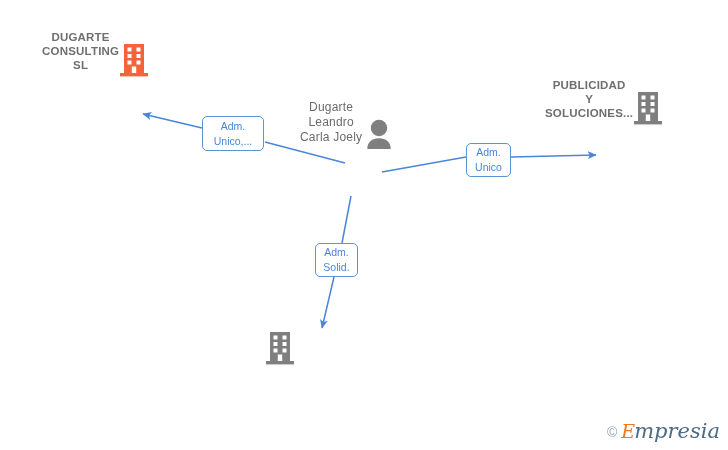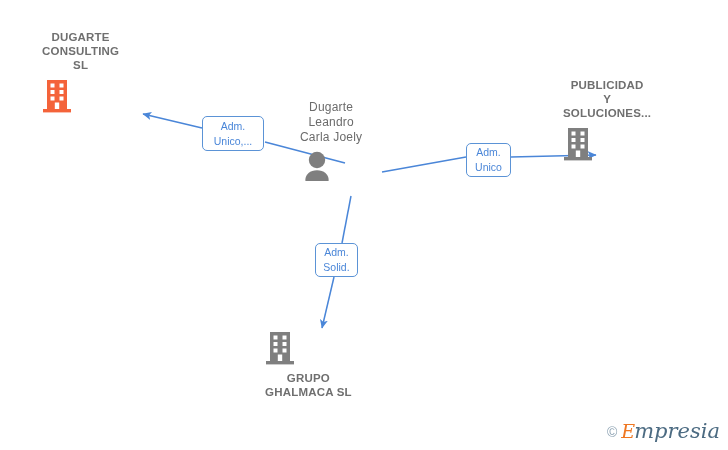--- a/index.html
+++ b/index.html
@@ -23,22 +23,22 @@
     top: 0;
     width: 728px;
     height: 450px;
     pointer-events: none;
   }
 
   
   .node {
     position: absolute;
     display: flex;
-    flex-direction: column;
-    align-items: flex-start;
+    flex-direction: row;
+    align-items: flex-end;
     text-align: center;
   }
   .node-label {
     font-size: 11.5px;
     line-height: 14px;
     letter-spacing: 0.2px;
     color: #7b7b7b;
     white-space: pre-line;
   }
   .node-label.company {
@@ -53,21 +53,21 @@
   }
   .icon-wrap {
     display: block;
     line-height: 0;
   }
 
   
   #node-dugarte-consulting { left: 42px;  top: 30px;  width: 120px; }
   #node-dugarte-consulting .node-label { margin-bottom: 6px; }
 
-  #node-publicidad { left: 563px; top: 78px;  width: 130px; }
+  #node-publicidad { left: 545px; top: 78px;  width: 130px; }
   #node-publicidad .node-label { margin-bottom: 6px; }
 
   #node-person { left: 300px; top: 100px; width: 116px; }
   #node-person .node-label { margin-bottom: 5px; }
 
   #node-grupo-ghalmaca { left: 265px; top: 330px; width: 130px; }
   #node-grupo-ghalmaca .node-label { margin-top: 5px; }
 
   
   .rel-box {
@@ -206,22 +206,20 @@
         <rect x="1" y="31" width="28" height="3.4" fill="#7f7f7f"></rect>
         <rect x="8.5" y="5.5" width="4" height="4" fill="#ffffff"></rect>
         <rect x="17.5" y="5.5" width="4" height="4" fill="#ffffff"></rect>
         <rect x="8.5" y="12" width="4" height="4" fill="#ffffff"></rect>
         <rect x="17.5" y="12" width="4" height="4" fill="#ffffff"></rect>
         <rect x="8.5" y="18.5" width="4" height="4" fill="#ffffff"></rect>
         <rect x="17.5" y="18.5" width="4" height="4" fill="#ffffff"></rect>
         <rect x="12.8" y="24.5" width="4.4" height="6.5" fill="#ffffff"></rect>
       </svg>
     </span>
-    <div class="node-label company">GRUPO
-GHALMACA  SL</div>
   </div>
 
   <div class="rel-box" id="rel-adm-unico-consulting">Adm.
 Unico,...</div>
 
   <div class="rel-box" id="rel-adm-unico-publicidad">Adm.
 Unico</div>
 
   <div class="rel-box" id="rel-adm-solid-ghalmaca">Adm.
 Solid.</div>

